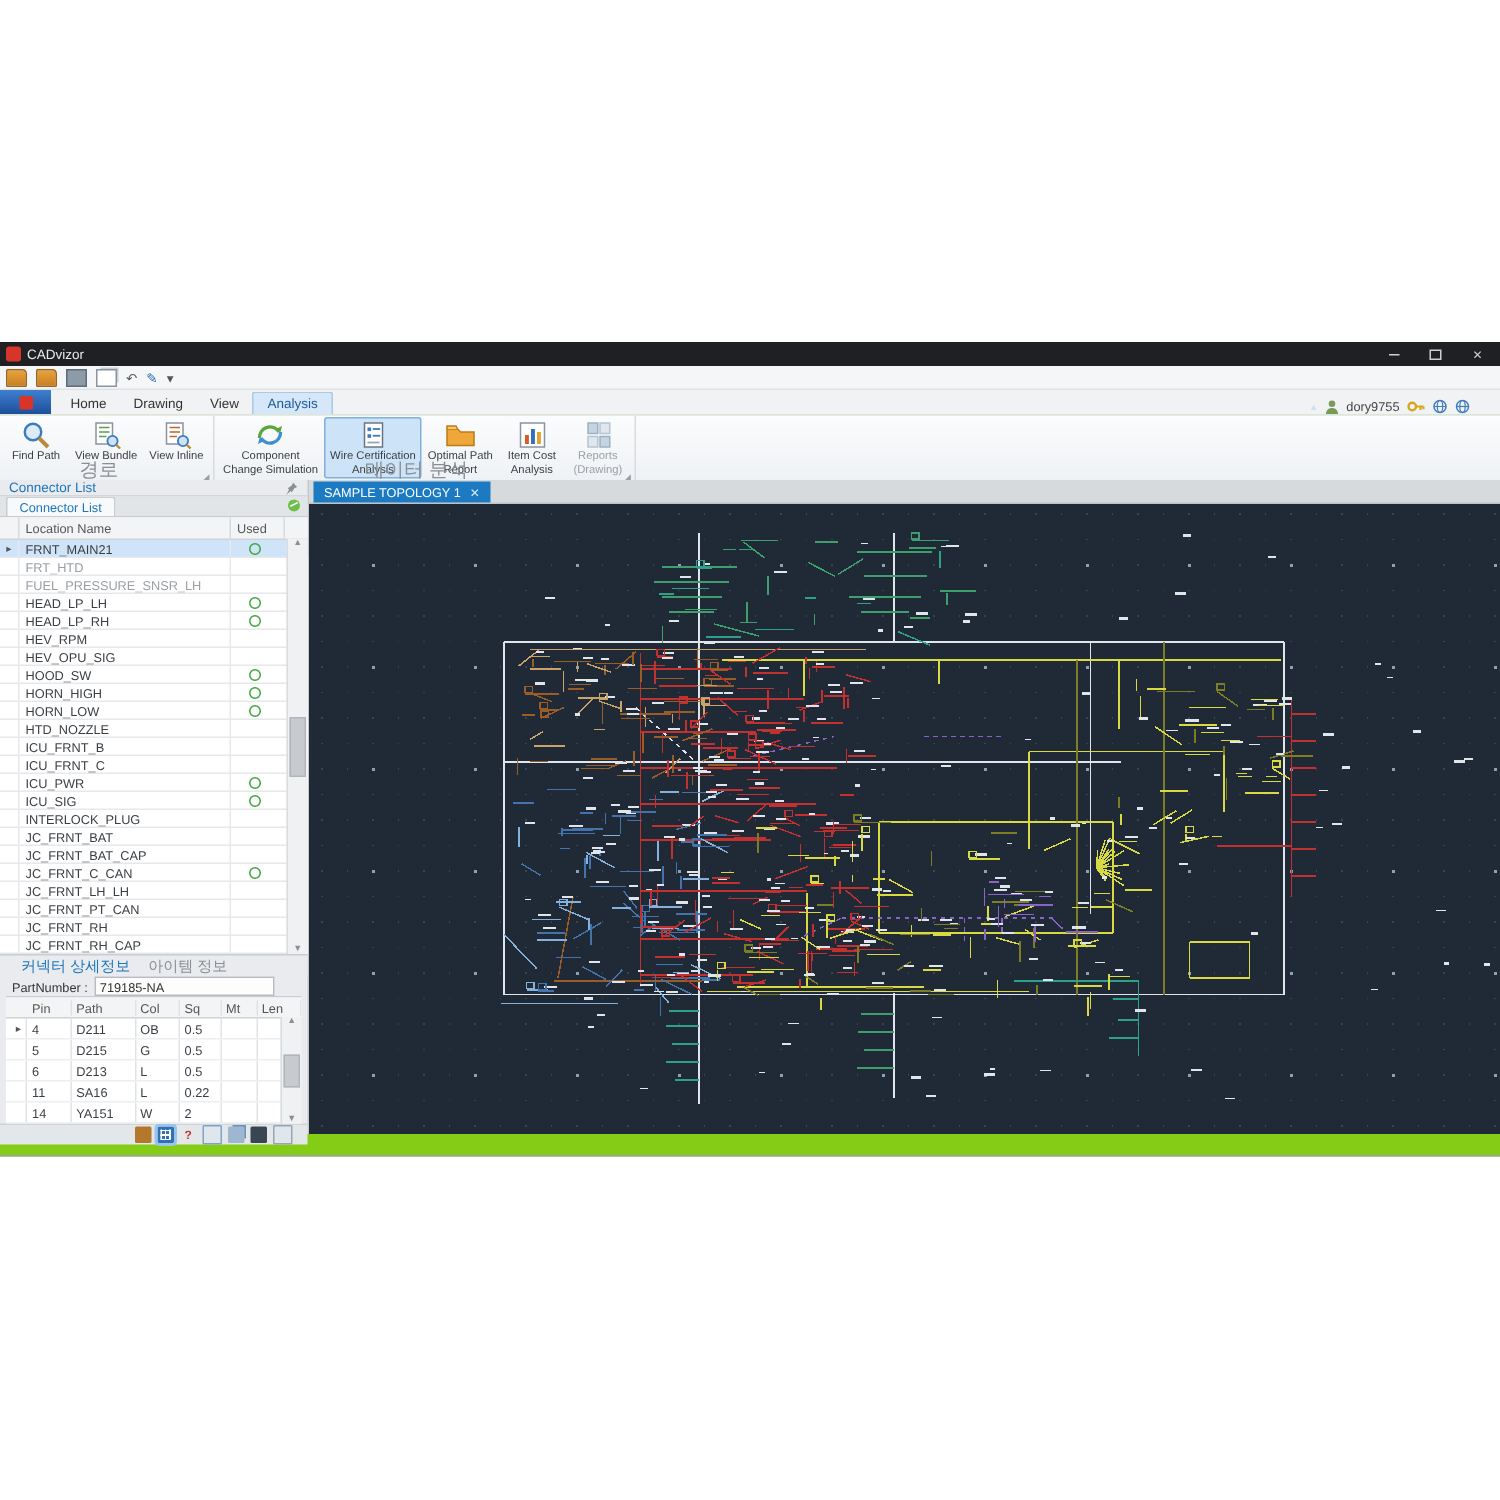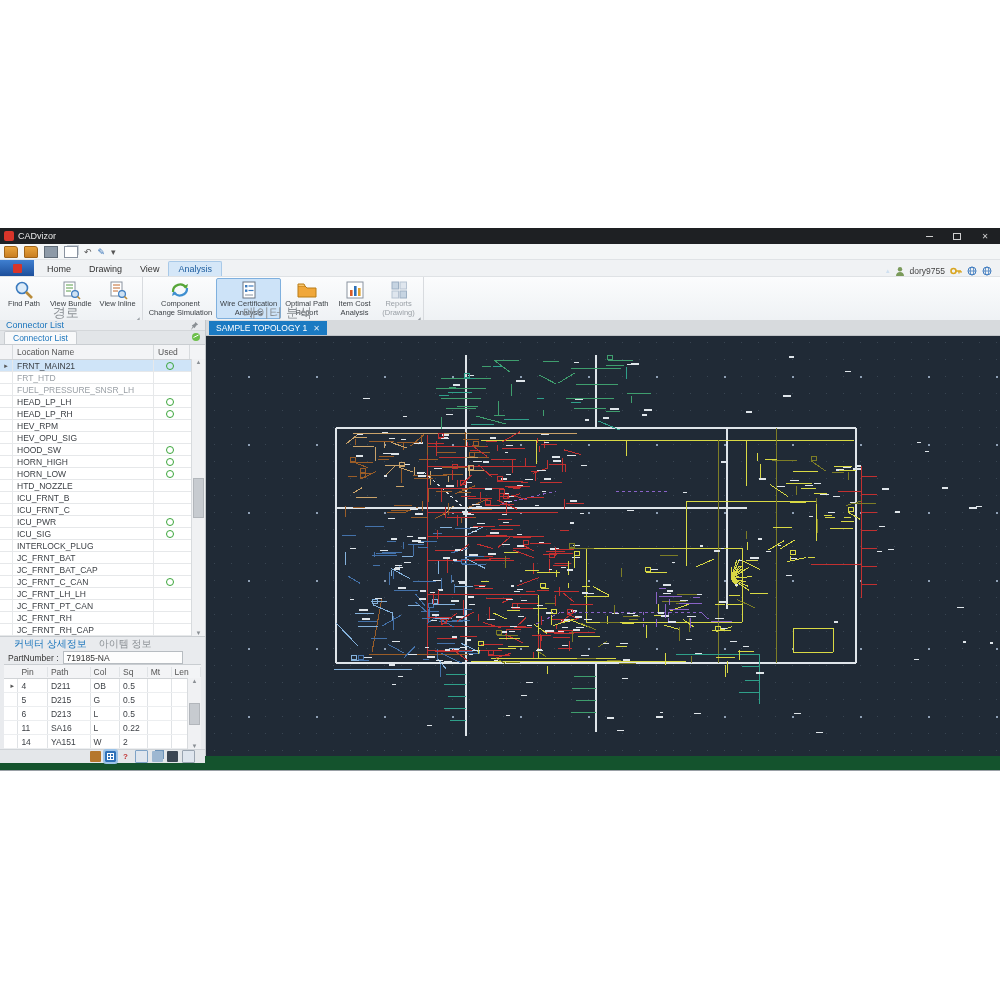--- a/index.html
+++ b/index.html
@@ -1,17 +1,17 @@
 <!DOCTYPE html>
 <html><head>
 <meta charset="utf-8">
 <style>
   html,body{margin:0;padding:0;}
   body{width:1000px;height:1000px;background:#ffffff;font-family:"Liberation Sans",sans-serif;position:relative;overflow:hidden;}
-  .app{position:absolute;left:0;top:228px;width:1000px;height:542px;background:#14532d;overflow:hidden;border-bottom:1px solid #9aa0a6;}
+  .app{position:absolute;left:0;top:228px;width:1000px;height:542px;background:#84cc16;overflow:hidden;border-bottom:1px solid #9aa0a6;}
 
   
   .titlebar{height:16px;background:#1e2023;color:#e9e9e9;display:flex;align-items:center;font-size:9px;padding:0 4px;}
   .titlebar .appicon{width:10px;height:10px;background:#d8352a;border-radius:2px;margin-right:4px;display:inline-block;}
   .titlebar .spacer{flex:1;}
   .winbtn{width:22px;height:12px;display:flex;align-items:center;justify-content:center;color:#cfcfcf;font-size:8px;margin-left:6px;}
   .winbtn .minline{width:7px;height:1px;background:#cfcfcf;}
   .winbtn .restsq{width:6px;height:5px;border:1px solid #cfcfcf;}
 
   
@@ -22,21 +22,21 @@
   .copy{background:#fff;border:1px solid #8a93a0;box-shadow:2px -2px 0 -1px #c8cfd6;}
   .qtext{font-size:9px;color:#555;}
 
   
   .tabrow{height:16px;background:#f0f2f4;display:flex;align-items:flex-end;border-bottom:1px solid #dfe2e5;}
   .appbtn{width:34px;height:16px;background:linear-gradient(#3f7fd0,#1d4f9b);display:flex;align-items:center;justify-content:center;}
   .appbtn .logo{width:9px;height:9px;background:#d8352a;border-radius:1px;}
   .rtab{font-size:9px;color:#333;padding:2px 9px;cursor:default;}
   .rtab.active{background:#d5e7f8;border:1px solid #a8c9e8;border-bottom:none;color:#1b5c9e;border-radius:2px 2px 0 0;}
   .tabrow .spacer{flex:1;}
-  .userarea{display:flex;align-items:center;gap:5px;font-size:8.5px;color:#444;padding-right:8px;}
+  .userarea{display:flex;align-items:center;gap:5px;font-size:8.5px;color:#444;padding-right:20px;}
 
   
   .ribbon{height:45px;background:linear-gradient(#fbfcfd,#eef1f4);border-bottom:1px solid #c9cdd1;display:flex;}
   .rgroup{position:relative;display:flex;align-items:flex-start;padding:1px 2px 10px 2px;border-right:1px solid #d8dbdf;}
   .rgl{position:absolute;bottom:0;left:0;right:10px;text-align:center;font-size:13px;color:#8a8f94;}
   .rgc{position:absolute;bottom:0;right:2px;font-size:6px;color:#9aa0a6;}
   .rbtn{display:flex;flex-direction:column;align-items:center;justify-content:flex-start;padding:1px 3px;border:1px solid transparent;border-radius:2px;min-width:36px;}
   .rbtn .ric{width:22px;height:20px;display:flex;align-items:center;justify-content:center;}
   .rbtn .rlb{font-size:7.5px;color:#3a3f44;text-align:center;line-height:1.15;white-space:pre-line;}
   .rbtn.active{background:#cde3f8;border-color:#7fb0de;}

